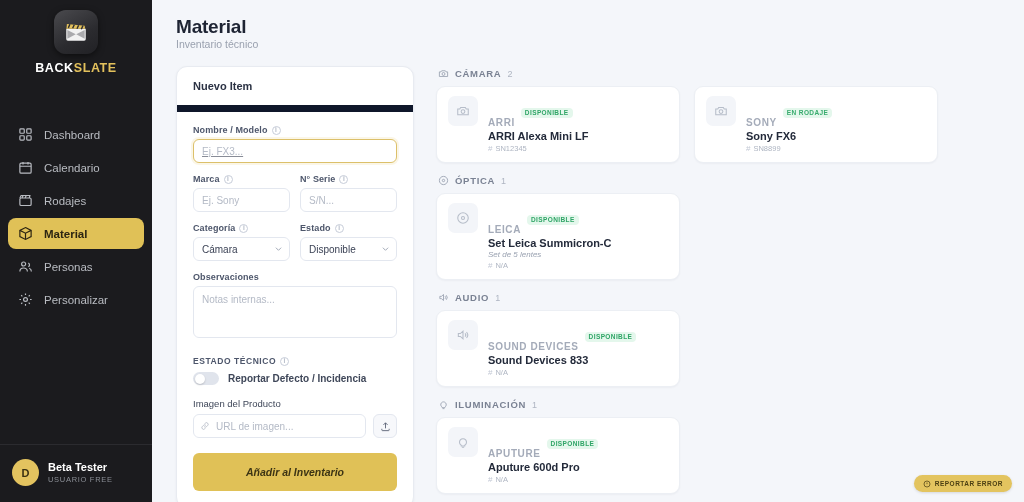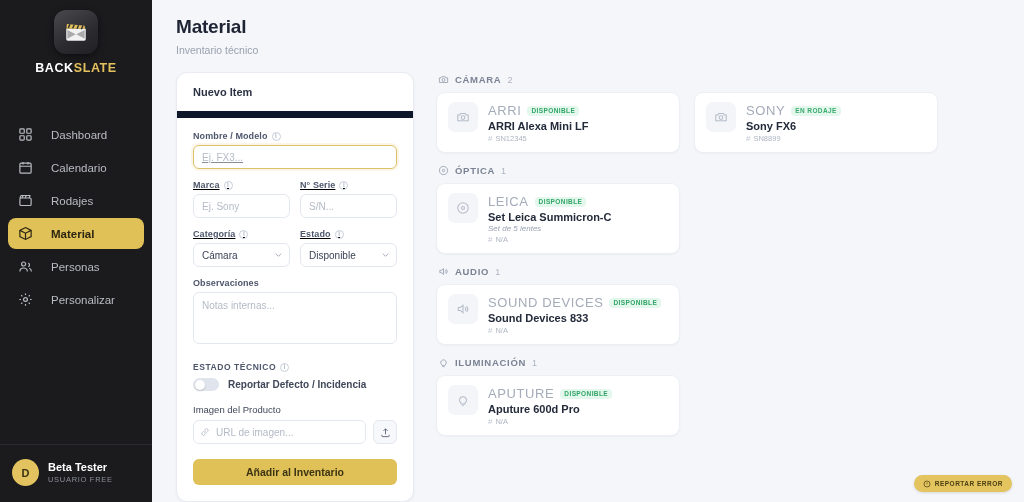--- a/index.html
+++ b/index.html
@@ -32,21 +32,21 @@
   }
   .brand-name {
     margin-top: 7px;
     font-size: 12.5px; font-weight: 700; letter-spacing: .6px;
     color: #ffffff;
   }
   .brand-name .accent { color: #e3c15c; }
 
   .nav { margin-top: 44px; padding: 0 8px; display: flex; flex-direction: column; gap: 2px; }
   .nav-item {
-    display: flex; align-items: center; gap: 18px;
+    display: flex; align-items: center; gap: 11px;
     height: 31px; padding: 0 10px;
     border-radius: 8px;
     color: #b9bcc2; font-size: 11.5px;
     cursor: pointer;
     user-select: none;
   }
   .nav-item .ico { width: 15px; height: 15px; display: flex; align-items: center; justify-content: center; flex: 0 0 15px; }
   .nav-item .ico svg { width: 15px; height: 15px; display: block; }
   .nav-item.active {
     background: #e0c157; color: #2c2512; font-weight: 600;
@@ -68,21 +68,21 @@
   .user-name { font-size: 11px; font-weight: 700; color: #ffffff; line-height: 1.25; }
   .user-plan { font-size: 7.5px; letter-spacing: .7px; color: #8b8f96; margin-top: 1px; }
 
   
   .main {
     flex: 1; height: 502px; position: relative;
     padding: 16px 24px 0 24px;
     overflow: hidden;
   }
   .page-title { font-size: 19px; font-weight: 700; color: #1e2433; letter-spacing: -.2px; }
-  .page-sub { font-size: 10.5px; color: #9aa1af; margin-top: 6px; }
+  .page-sub { font-size: 10.5px; color: #9aa1af; margin-top: 0; }
 
   .content { display: flex; gap: 22px; margin-top: 16px; align-items: flex-start; }
 
   
   .form-card {
     width: 238px; flex: 0 0 238px;
     background: #ffffff;
     border: 1px solid #e8ebf1;
     border-radius: 11px;
     box-shadow: 0 1px 3px rgba(22,30,55,.05);
@@ -113,21 +113,21 @@
     width: 100%; height: 24px;
     border: 1px solid #e3e7ef; border-radius: 6px;
     background: #ffffff;
     font-family: "Liberation Sans", sans-serif;
     font-size: 10px; color: #39405199;
     padding: 0 8px;
     outline: none;
   }
   .inp::placeholder { color: #b4bac6; }
   .inp.focused { border-color: #dcc06a; box-shadow: 0 0 0 2px rgba(224,193,87,.14); text-decoration: underline; }
-  .row2 { display: flex; gap: 10px; text-decoration: underline; }
+  .row2 { display: flex; gap: 10px; }
   .row2 > .field { flex: 1; margin-bottom: 11px; }
 
   .sel-wrap { position: relative; }
   .sel {
     width: 100%; height: 24px;
     border: 1px solid #e3e7ef; border-radius: 6px;
     background: #ffffff;
     font-family: "Liberation Sans", sans-serif;
     font-size: 10px; color: #3b4considered; color: #3b4255;
     padding: 0 20px 0 8px;
@@ -171,26 +171,27 @@
   .url-wrap .inp { padding-left: 22px; }
   .upload-btn {
     width: 24px; height: 24px; flex: 0 0 24px;
     border: 1px solid #e3e7ef; border-radius: 6px;
     background: #f7f8fb; color: #5d6577;
     display: flex; align-items: center; justify-content: center;
     cursor: pointer;
   }
   .submit-btn {
     margin-top: 15px;
-    width: 100%; height: 26px;
+    width: 100%; height: 38px;
     border: none; border-radius: 6px;
     background: #e0c157; color: #3c3414;
     font-family: "Liberation Sans", sans-serif;
     font-size: 10.5px; font-weight: 700;
     cursor: pointer;
+    font-style: italic;
   }
 
   
   .inventory { flex: 1; min-width: 0; padding-top: 2px; }
   .group { margin-bottom: 12px; }
   .group-head {
     display: flex; align-items: center; gap: 6px;
     margin-bottom: 7px; padding-left: 2px;
   }
   .group-head .ghico { color: #9aa2b1; display: flex; }
@@ -212,22 +213,22 @@
   }
   .thumb {
     width: 30px; height: 30px; flex: 0 0 30px;
     border-radius: 7px; background: #f3f5f9;
     display: flex; align-items: center; justify-content: center;
     color: #b6bdc9;
   }
   .card-body { min-width: 0; flex: 1; padding-top: 1px; }
   .meta-row { display: flex; align-items: center; gap: 6px; }
   .brand-tag {
-    font-size: 13px; font-weight: 400; letter-spacing: .6px;
-    color: #a4abb9; text-transform: uppercase;
+    font-size: 10px; font-weight: 700; letter-spacing: .6px;
+    color: #a4abb9; text-transform: uppercase; margin-top: 20px;
   }
   .badge {
     font-size: 6.5px; font-weight: 700; letter-spacing: .4px;
     padding: 1.5px 4px; border-radius: 4px;
     text-transform: uppercase;
   }
   .badge.disponible { background: #e4f7ec; color: #2fa566; }
   .badge.rodaje { background: #e4f7ec; color: #37ab6d; }
   .card-name {
     font-size: 11px; font-weight: 700; color: #232a3a;

